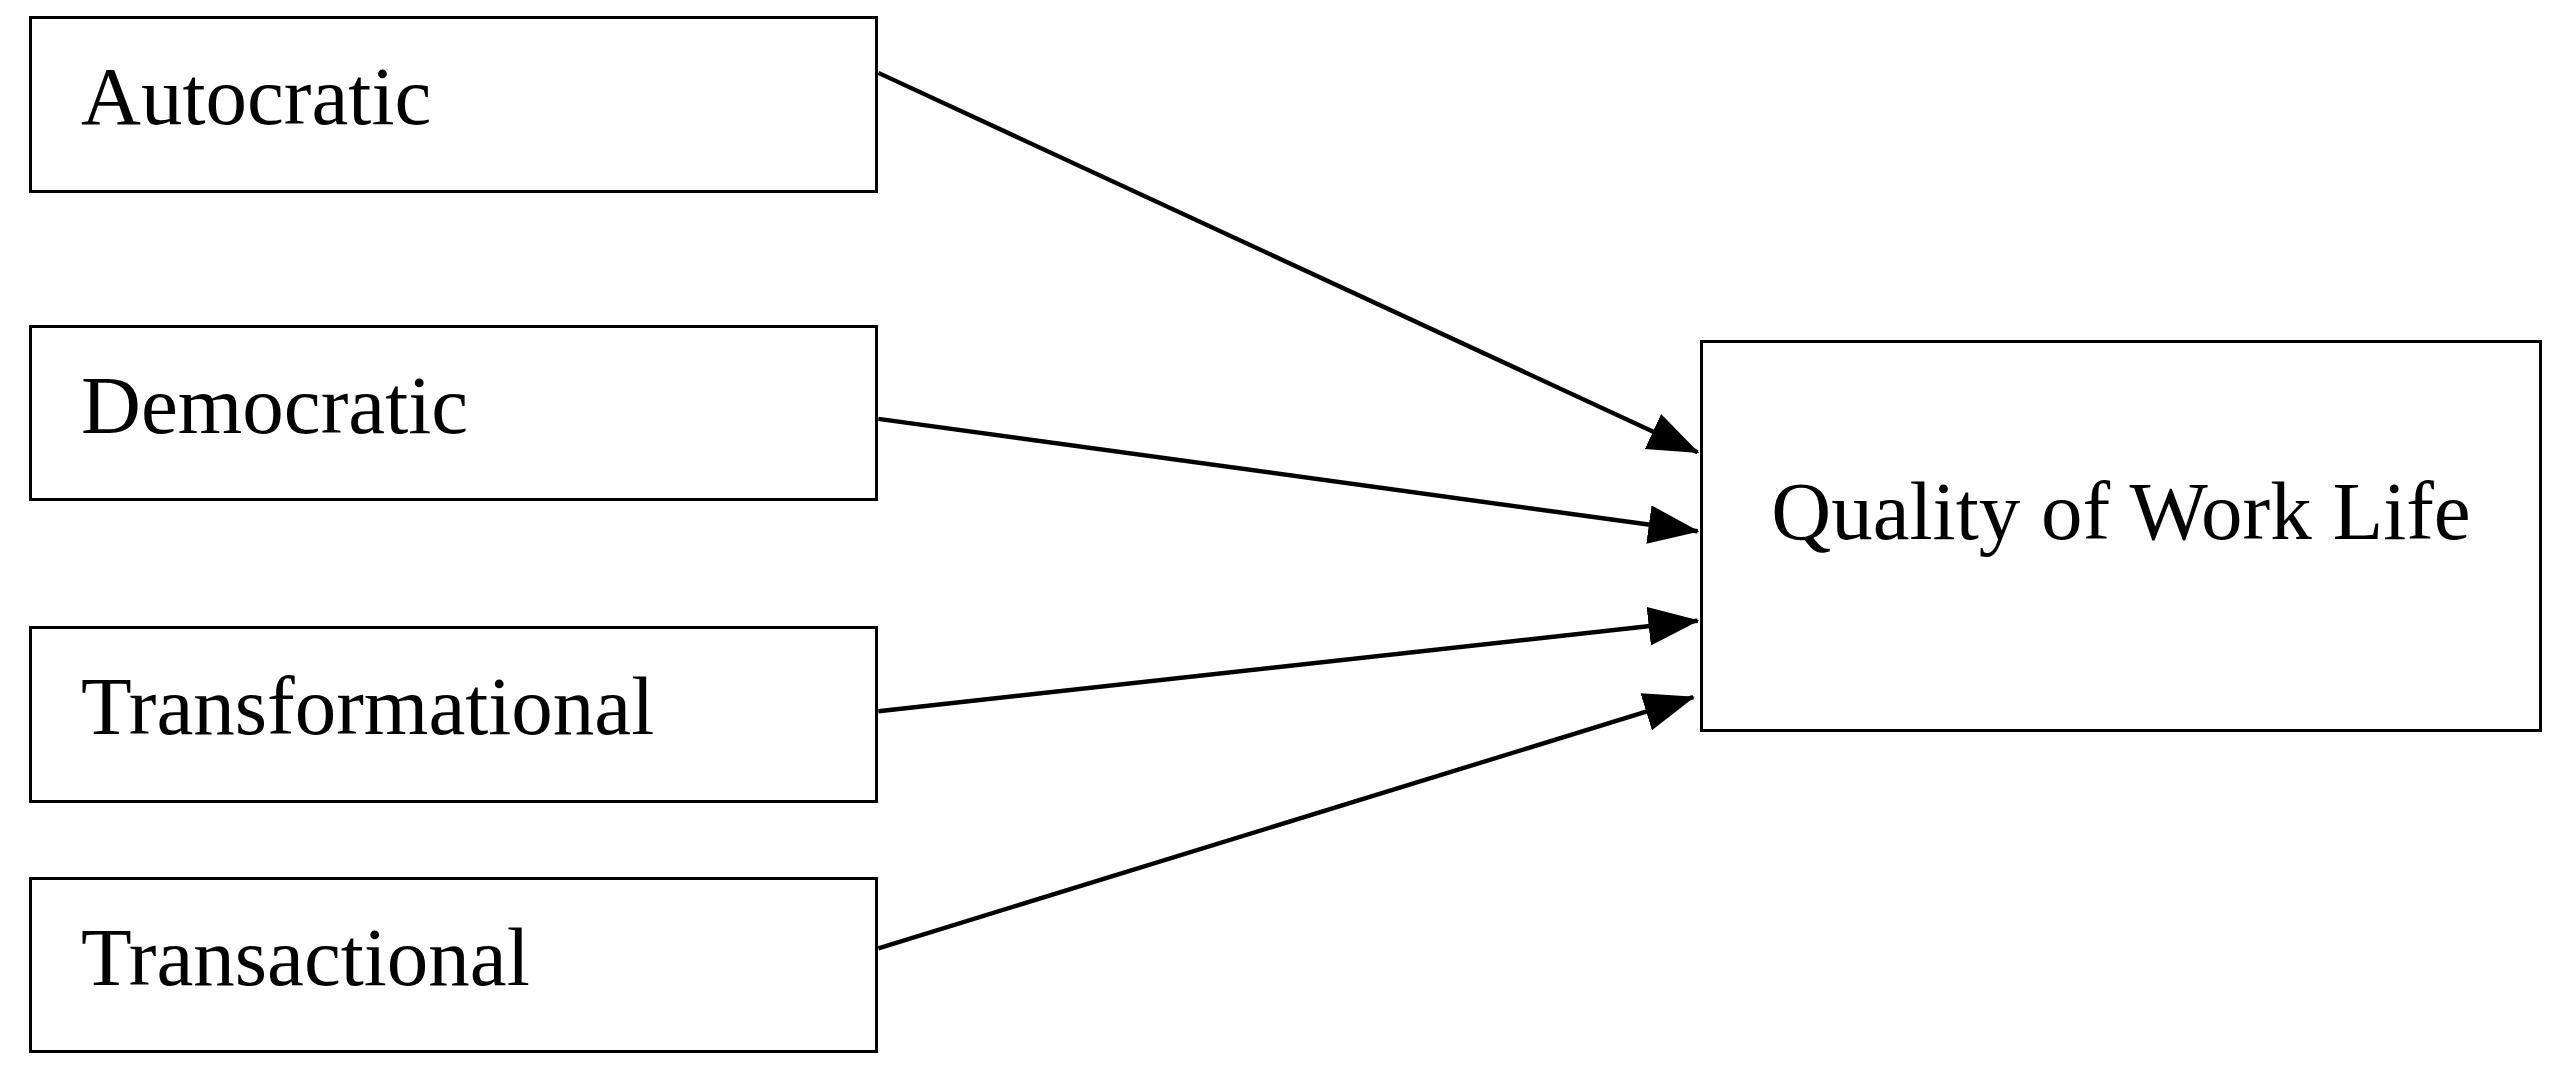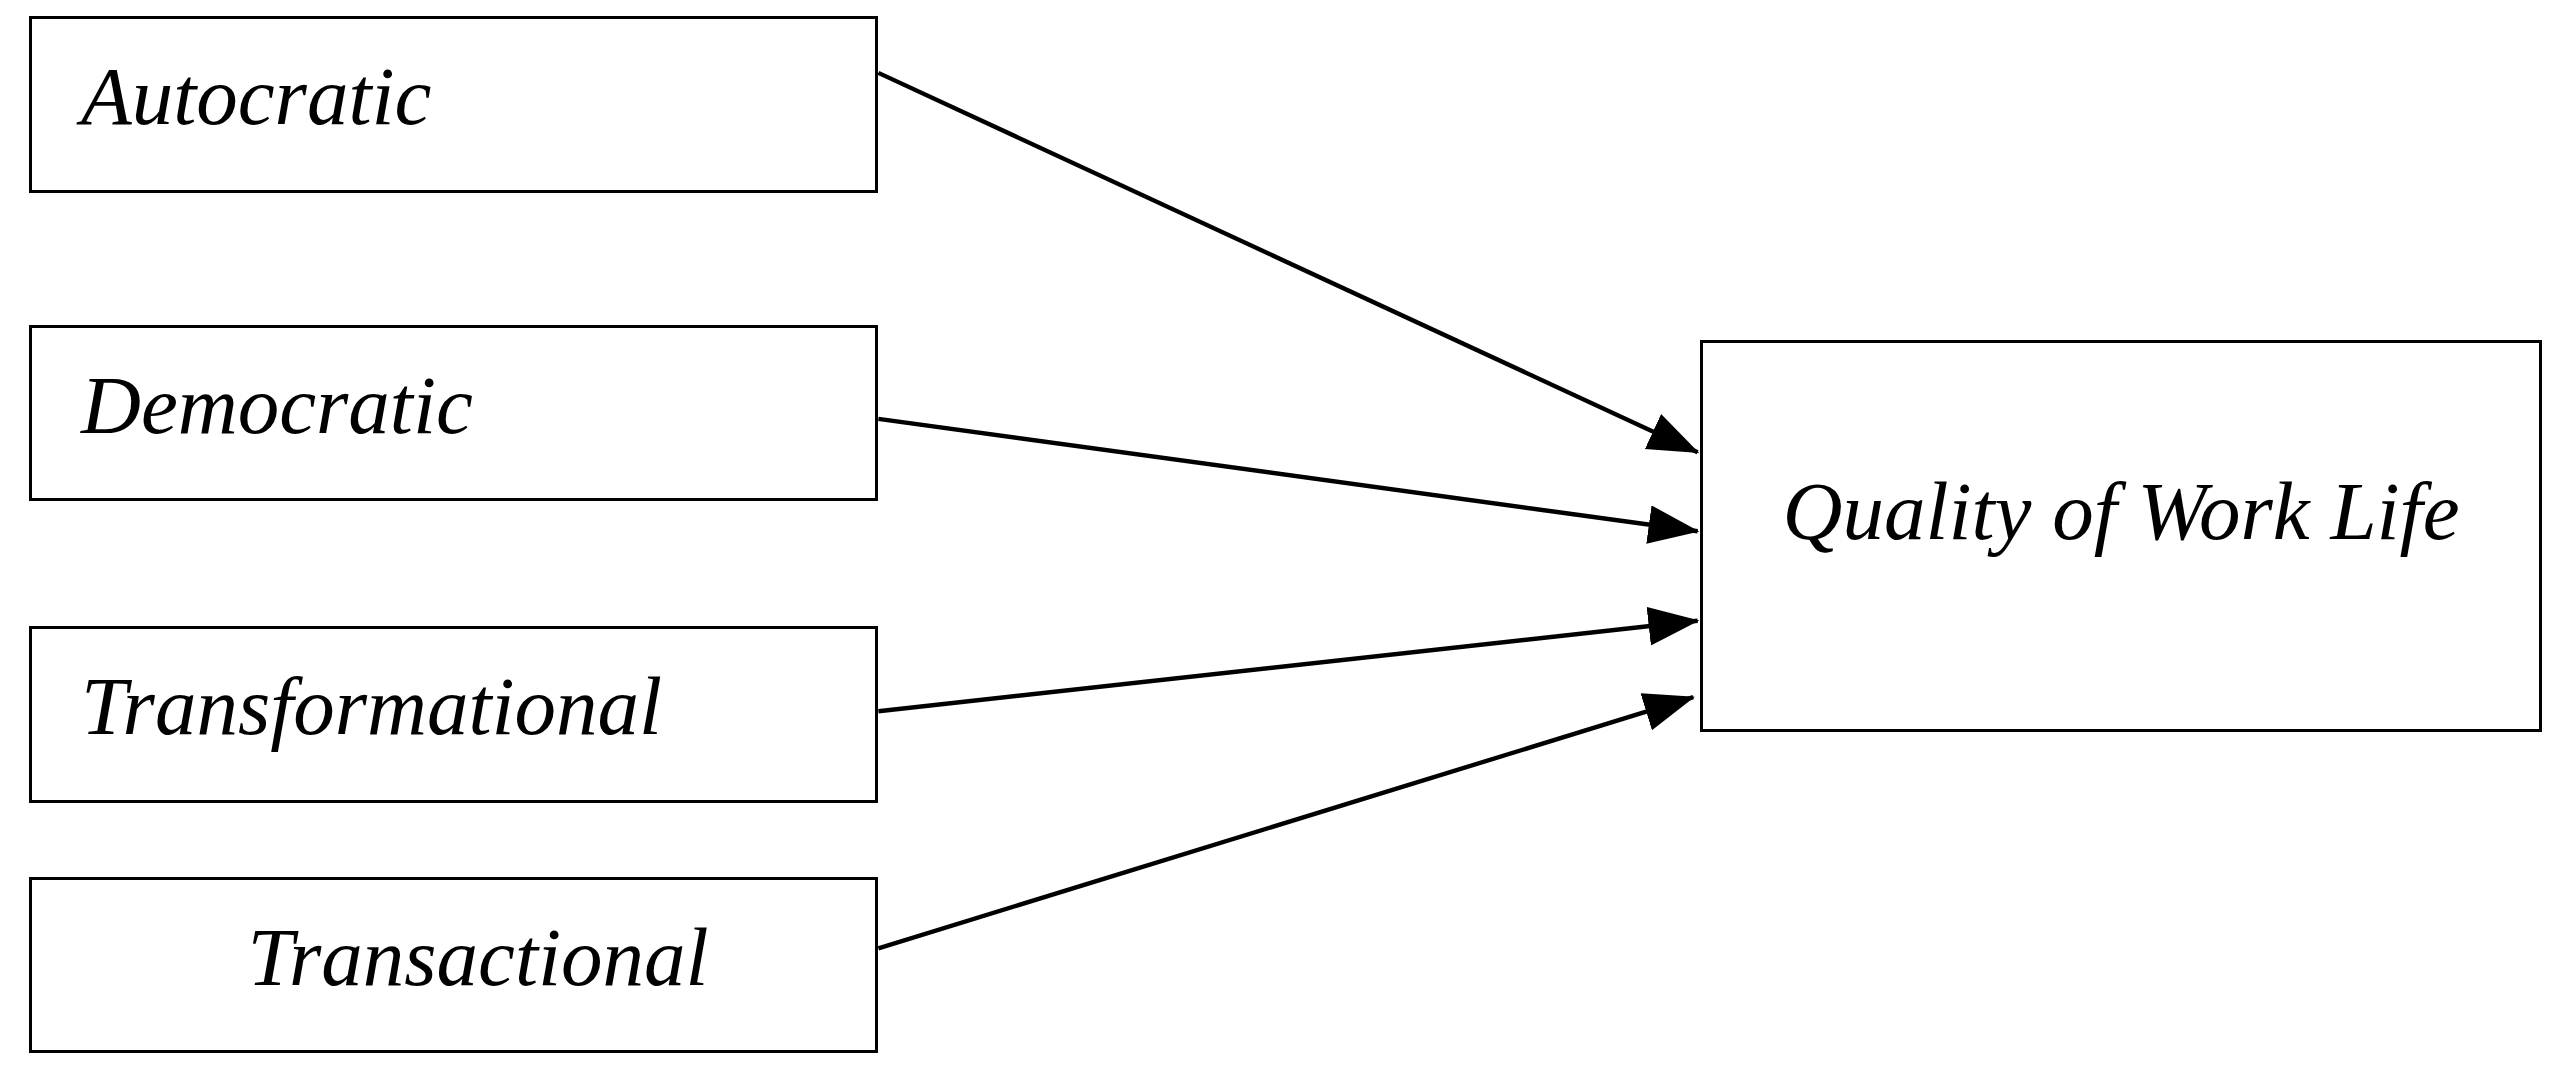--- a/index.html
+++ b/index.html
@@ -8,21 +8,20 @@
     background: #ffffff;
   }
   .canvas {
     position: relative;
     width: 2576px;
     height: 1073px;
     background: #ffffff;
     font-family: "Liberation Serif", serif;
     color: #000000;
     overflow: hidden;
-    font-style: italic;
   }
   .node {
     position: absolute;
     box-sizing: border-box;
     border: 3.5px solid #000000;
     background: #ffffff;
     display: flex;
     align-items: flex-start;
     font-size: 83px;
     line-height: 1.15;
@@ -32,21 +31,21 @@
     left: 29px;
     width: 849px;
     height: 177px;
     padding-left: 49px;
     padding-top: 30px;
     justify-content: flex-start;
   }
   #node-autocratic       { top: 16px;  }
   #node-democratic       { top: 325px; height: 176px; }
   #node-transformational { top: 626px; height: 177px; }
-  #node-transactional    { top: 877px; height: 176px; justify-content: center; }
+  #node-transactional    { top: 877px; height: 176px; }
   .node.target {
     left: 1700px;
     top: 340px;
     width: 842px;
     height: 392px;
     padding-top: 121px;
     justify-content: center;
   }
   .edge-layer {
     position: absolute;

